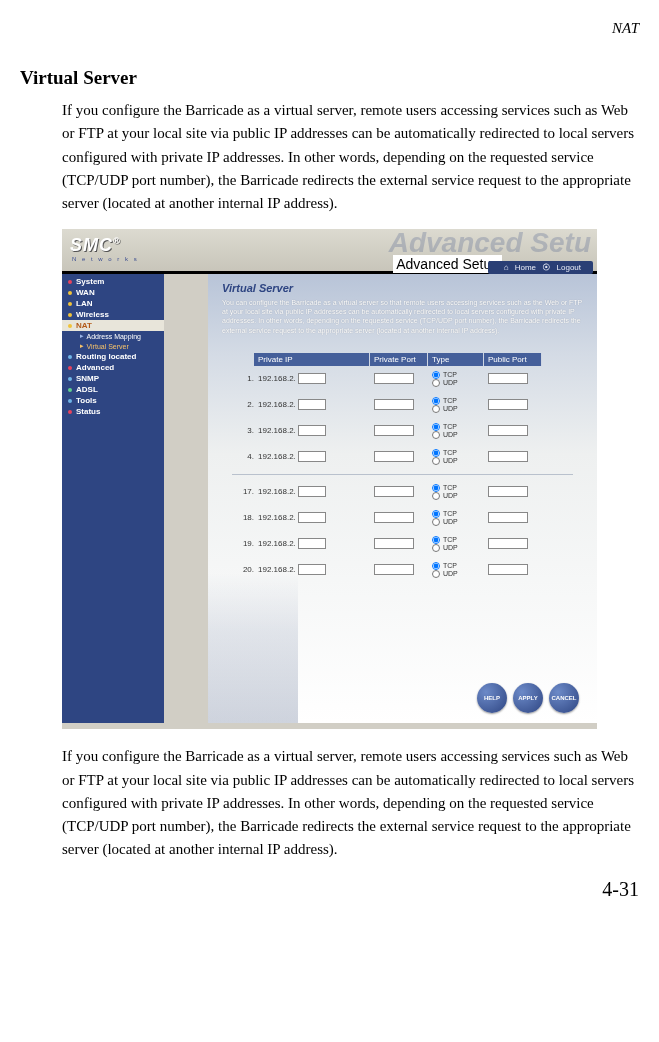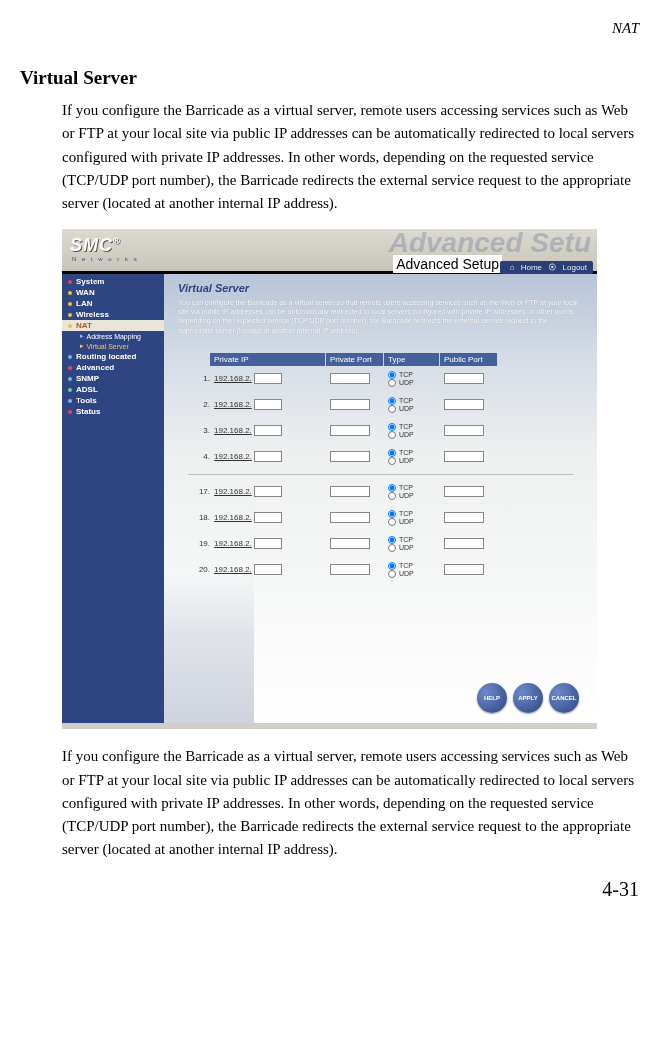--- a/index.html
+++ b/index.html
@@ -92,33 +92,34 @@
     font-family: Arial, sans-serif;
     color: #000;
   }
   .top-bar {
     position: absolute;
     right: 4px;
     top: 32px;
     background: #2a3f75;
     color: #e8ecf7;
     font-size: 8px;
-    padding: 2px 6px;
+    padding: 2px 12px;
     border-radius: 2px;
   }
   .top-bar span {
     margin-left: 4px;
   }
   .black-strip {
     height: 3px;
     background: #000;
   }
   .router-body {
     display: flex;
     height: 449px;
+    gap: 44px;
   }
   .sidebar {
     width: 102px;
     background: #2e4582;
     padding-top: 2px;
   }
   .sidebar .item {
     display: flex;
     align-items: center;
     padding: 1px 0 1px 6px;
@@ -183,21 +184,21 @@
   .col-ip { width: 116px; }
   .col-pport { width: 58px; }
   .col-type { width: 56px; }
   .col-pubport { width: 58px; }
   .vs-table .row {
     display: flex;
     align-items: center;
     height: 26px;
   }
   .row .col-num { color: #333; }
-  .row .col-ip { display:flex; align-items:center;text-decoration:underline; }
+  .row .col-ip { display:flex; align-items:center; }
   .ip-prefix { color:#333; margin-right:2px; font-size:8px; }
   .mini-input {
     border: 1px solid #888;
     background:#fff;
     height:11px;
     width:28px;
     box-sizing:border-box;
     font-size:7px;
   }
   .port-input { width: 40px; height:11px; border:1px solid #888; background:#fff; box-sizing:border-box; }

